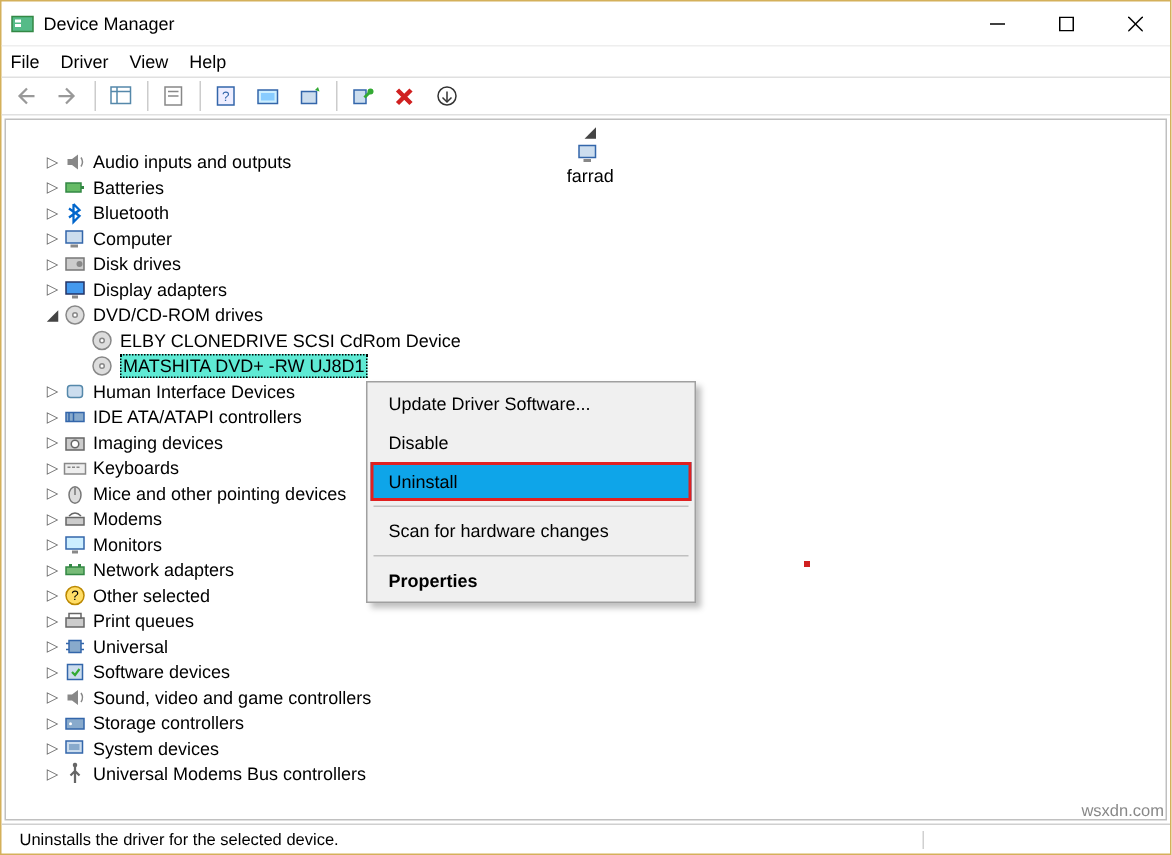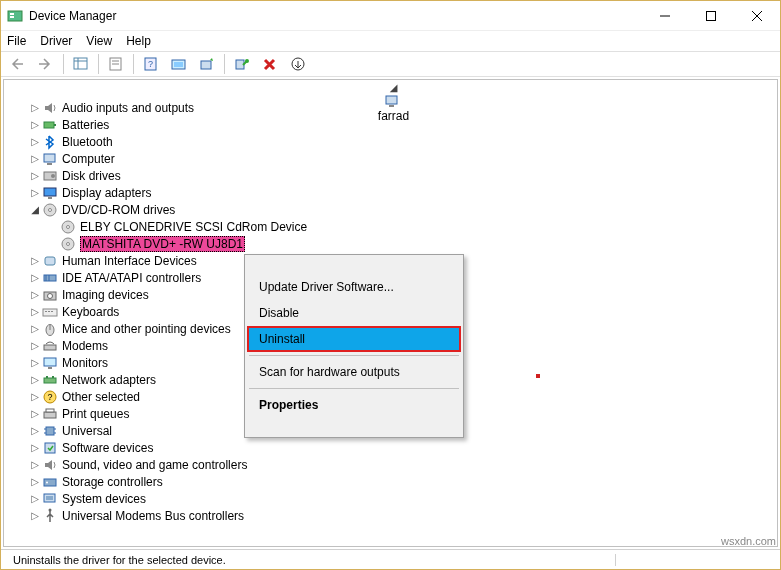--- a/index.html
+++ b/index.html
@@ -15,31 +15,31 @@
   .menubar .menu-item { margin-right: 14px; cursor: default; }
   
   .toolbar { height: 26px; display: flex; align-items: center; padding: 2px 6px; border-top: 1px solid #e0e0e0; border-bottom: 1px solid #e0e0e0; gap: 6px; }
   .toolbar .tb-btn { width: 22px; height: 22px; display: flex; align-items: center; justify-content: center; border: 1px solid transparent; }
   .toolbar .tb-sep { width: 1px; height: 20px; background: #ccc; }
   
   .tree-container { position: absolute; top: 78px; left: 2px; right: 2px; bottom: 22px; border: 1px solid #c0c0c0; overflow-y: scroll; overflow-x: hidden; }
   .tree { padding: 2px 0; font-size: 12px; }
   .tree-row { display: flex; align-items: center; height: 17px; padding-left: 4px; white-space: nowrap; cursor: default; }
   .tree-row.selected { }
-  .tree-row.selected .label-sel { background: #ec4899; border: 1px dotted #000; padding: 0 1px; }
+  .tree-row.selected .label-sel { background: #5eead4; border: 1px dotted #000; padding: 0 1px; }
   .expand { width: 14px; text-align: center; color: #555; font-size: 10px; cursor: pointer; user-select: none; }
   .expand::before { content: '▷'; color: #666; }
   .expand.open::before { content: '◢'; color: #444; }
   .expand.none::before { content: ''; }
   .node-icon { width: 16px; height: 16px; margin: 0 4px 0 0; display: inline-flex; align-items: center; justify-content: center; }
   .indent-0 { padding-left: 6px; flex-direction: column; }
   .indent-1 { padding-left: 24px; }
   .indent-2 { padding-left: 42px; }
   
-  .context-menu { position: absolute; left: 243px; top: 253px; width: 220px; background: #f0f0f0; border: 1px solid #a0a0a0; box-shadow: 3px 3px 4px rgba(0,0,0,0.25); padding: 19px 2px; font-size: 12px; }
+  .context-menu { position: absolute; left: 243px; top: 253px; width: 220px; background: #f0f0f0; border: 1px solid #a0a0a0; box-shadow: 3px 3px 4px rgba(0,0,0,0.25); padding: 1px 2px; font-size: 12px; }
   .ctx-item { padding: 6px 12px; cursor: default; }
   .ctx-item.hl { background: #0ea5e9; border: 2px solid #e02020; padding: 4px 10px; }
   .ctx-item.bold { font-weight: bold; }
   .ctx-sep { height: 1px; background: #c0c0c0; margin: 3px 2px; }
   
   .statusbar { position: absolute; bottom: 0; left: 0; right: 0; height: 20px; border-top: 1px solid #d0d0d0; display: flex; align-items: center; font-size: 11px; padding: 0 4px; }
   .statusbar .cell { border-right: 1px solid #d0d0d0; padding: 0 8px; }
   .statusbar .cell:first-child { flex: 1; }
   .watermark { position: absolute; right: 4px; bottom: 22px; font-size: 11px; color: #888; }
   .reddot { position: absolute; left: 535px; top: 373px; width: 4px; height: 4px; background: #d02020; }
@@ -423,21 +423,21 @@
         <span>Universal Modems Bus controllers</span>
       </div>
     </div>
 </div>
 
 <div class="context-menu">
   <div class="ctx-item">Update Driver Software...</div>
   <div class="ctx-item">Disable</div>
   <div class="ctx-item hl">Uninstall</div>
   <div class="ctx-sep"></div>
-  <div class="ctx-item">Scan for hardware outputs</div>
+  <div class="ctx-item">Scan for hardware changes</div>
   <div class="ctx-sep"></div>
   <div class="ctx-item bold">Properties</div>
 </div>
 
 <div class="reddot"></div>
 
 <div class="statusbar">
   <div class="cell">Uninstalls the driver for the selected device.</div>
   <div style="width:160px"></div>
 </div>

